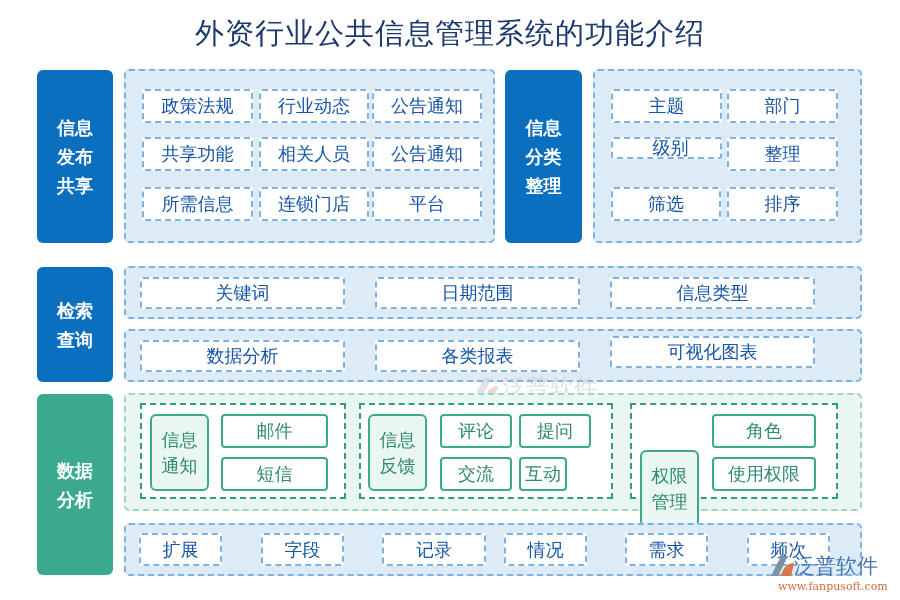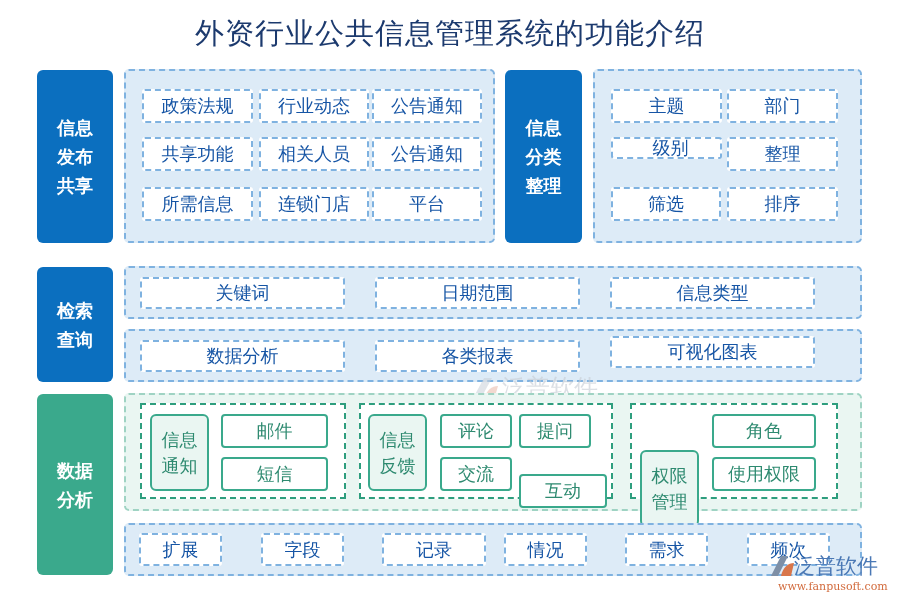--- a/index.html
+++ b/index.html
@@ -94,21 +94,21 @@
 通知</div>
 <div class="abs item-teal" style="left:221px;top:414px;width:107px;height:34px;">邮件</div>
 <div class="abs item-teal" style="left:221px;top:457px;width:107px;height:34px;">短信</div>
 
 <div class="abs group-teal" style="left:359px;top:403px;width:254px;height:96px;"></div>
 <div class="abs sub-label" style="left:368px;top:414px;width:59px;height:77px;white-space:pre-line;">信息
 反馈</div>
 <div class="abs item-teal" style="left:440px;top:414px;width:72px;height:34px;">评论</div>
 <div class="abs item-teal" style="left:519px;top:414px;width:72px;height:34px;">提问</div>
 <div class="abs item-teal" style="left:440px;top:457px;width:72px;height:34px;">交流</div>
-<div class="abs item-teal" style="left:519px;top:474px;width:88px;height:34px;">互动</div>
+<div class="abs item-teal" style="left:519px;top:457px;width:48px;height:34px;">互动</div>
 
 <div class="abs group-teal" style="left:630px;top:403px;width:208px;height:96px;"></div>
 <div class="abs sub-label" style="left:640px;top:414px;width:59px;height:77px;white-space:pre-line;margin-top:36px;">权限
 管理</div>
 <div class="abs item-teal" style="left:712px;top:414px;width:104px;height:34px;">角色</div>
 <div class="abs item-teal" style="left:712px;top:457px;width:104px;height:34px;">使用权限</div>
 
 <div class="abs panel-blue" style="left:124px;top:523px;width:738px;height:53px;"></div>
 <div class="abs item-blue" style="left:139px;top:533px;width:83px;height:33px;">扩展</div>
 <div class="abs item-blue" style="left:261px;top:533px;width:83px;height:33px;">字段</div>

